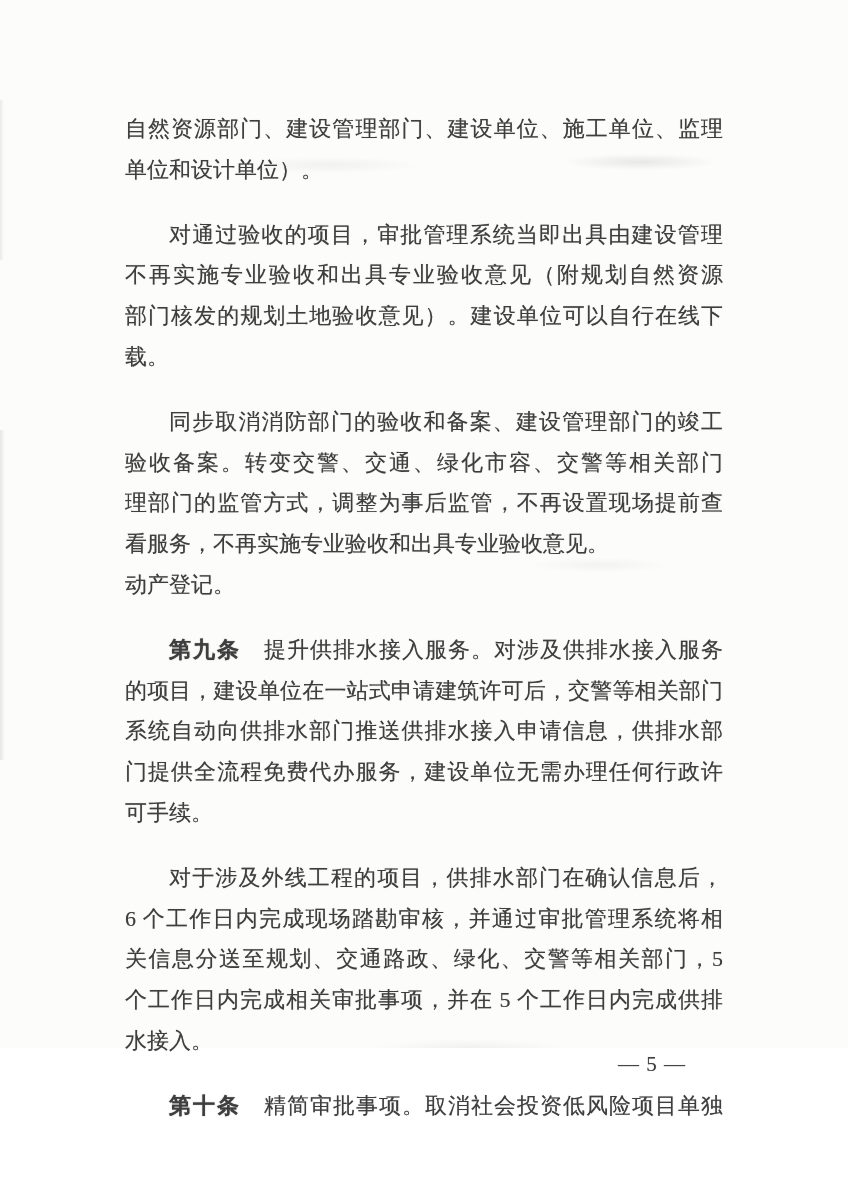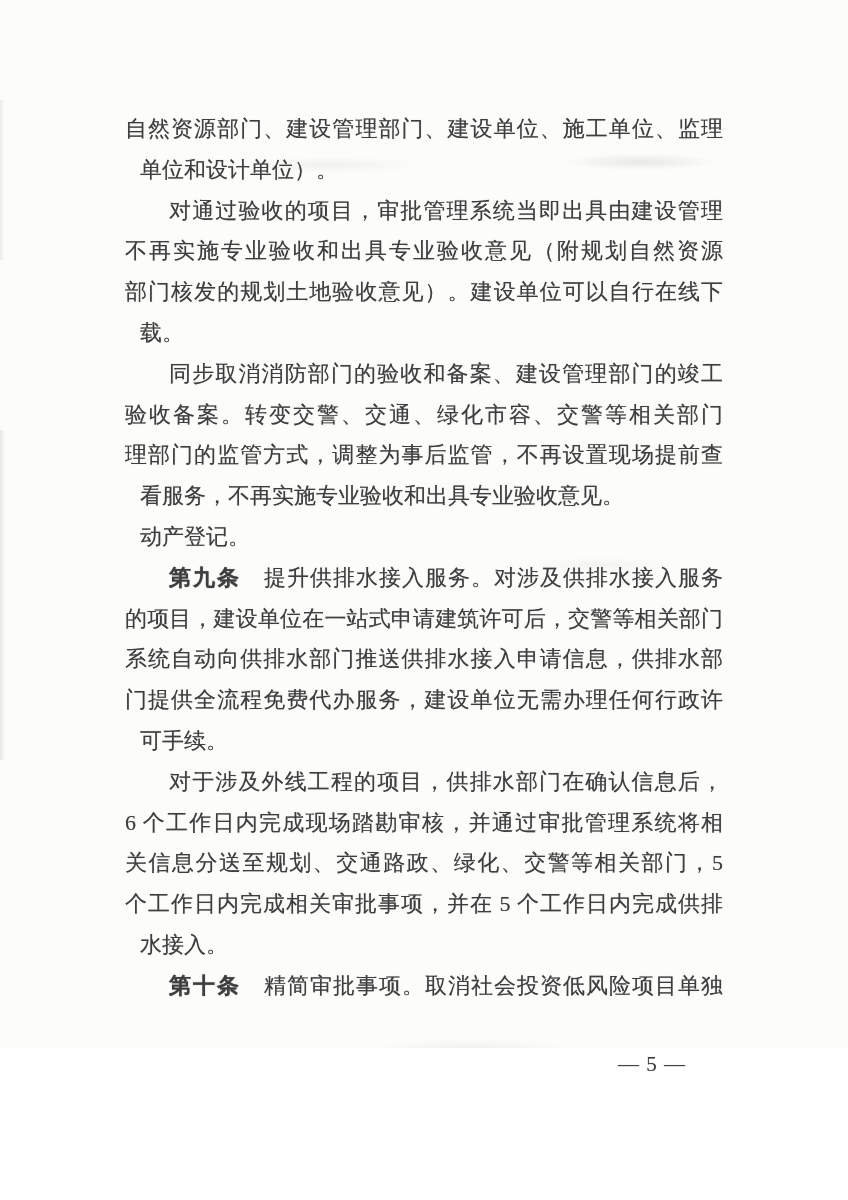--- a/index.html
+++ b/index.html
@@ -52,22 +52,22 @@
     text-shadow: 0 0 0.7px rgba(70,70,70,0.55);
   }
   .para { margin: 0; padding: 0; }
   .line {
     height: 40.8px;
     line-height: 40.8px;
     overflow: hidden;
     text-align: justify;
   }
   .line.fill { text-align-last: justify; }
-  .line.last { text-align-last: left; margin-left: 15px; }
-  .line.indent { padding-left: 44px; }
+  .line.last { text-align-last: left; }
+  .line.indent { padding-left: 44px; margin-top: 24px; }
   .line b {
     font-weight: 700;
     letter-spacing: 1px;
     text-shadow: 0 0 1px rgba(50,50,50,0.8);
   }
   .pagenum {
     position: absolute;
     top: 1052px;
     left: 618px;
     width: 84px;

